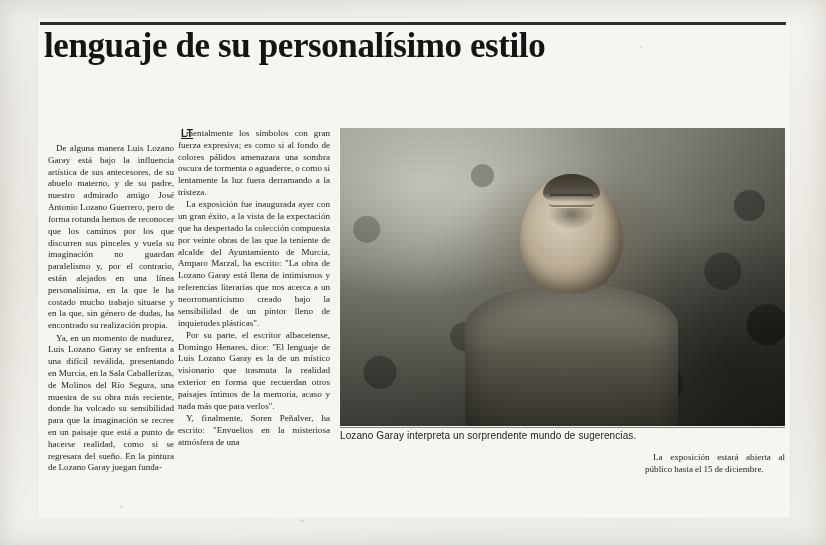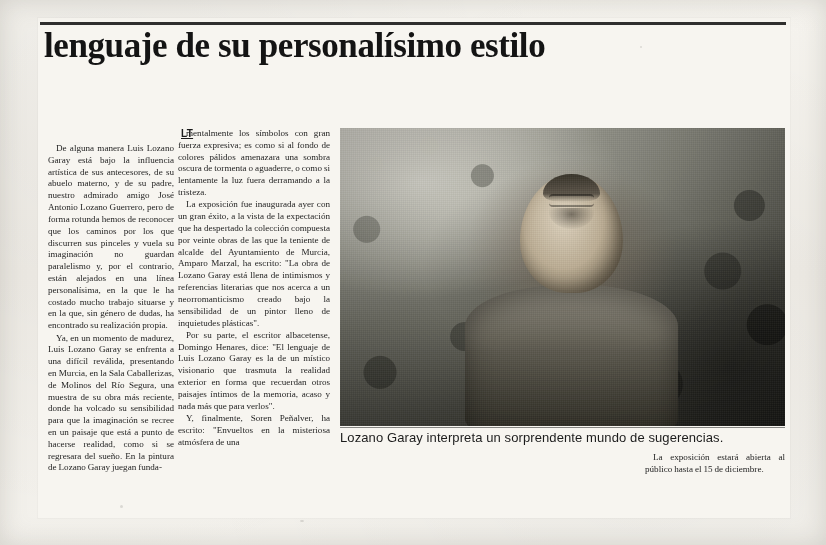--- a/index.html
+++ b/index.html
@@ -202,21 +202,21 @@
       repeating-linear-gradient(0deg, rgba(255,255,255,0.035) 0 1px, rgba(0,0,0,0.035) 1px 2px),
       repeating-linear-gradient(90deg, rgba(255,255,255,0.03) 0 1px, rgba(0,0,0,0.03) 1px 2px);
     opacity: 0.6;
   }
   .caption {
     position: absolute;
     left: 340px;
     top: 430px;
     width: 445px;
     font-family: "Liberation Sans", sans-serif;
-    font-size: 13px;
+    font-size: 10px;
     line-height: 1.25;
     color: #1c1c1c;
     letter-spacing: 0.1px;
   }
   .caption-rule {
     position: absolute;
     left: 340px;
     top: 427px;
     width: 445px;
     height: 1px;

